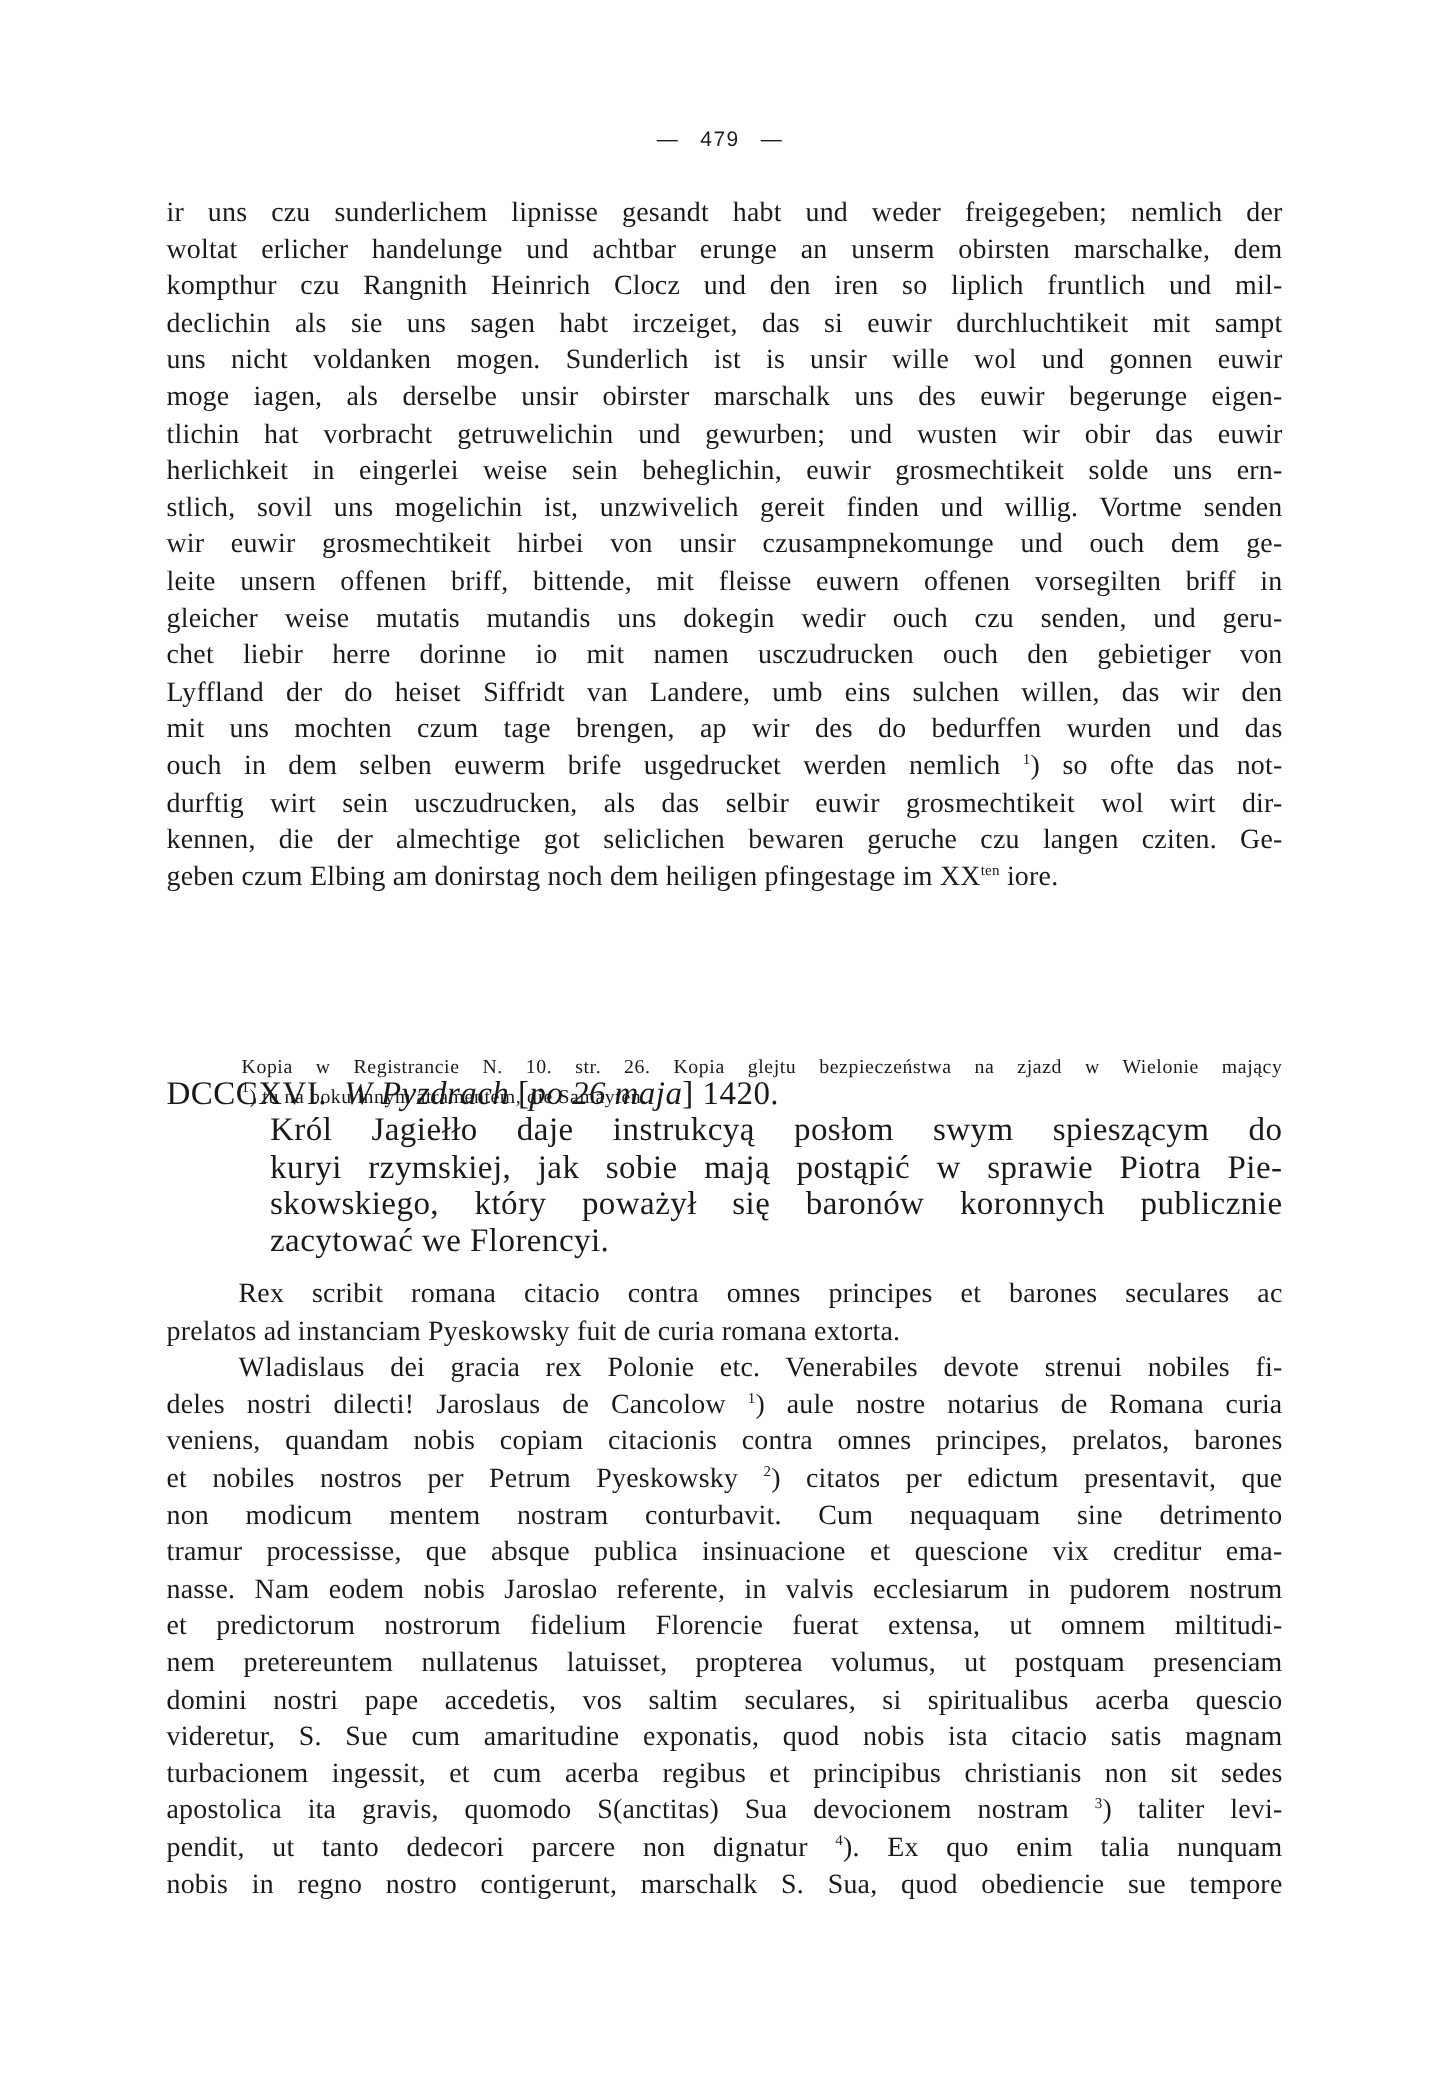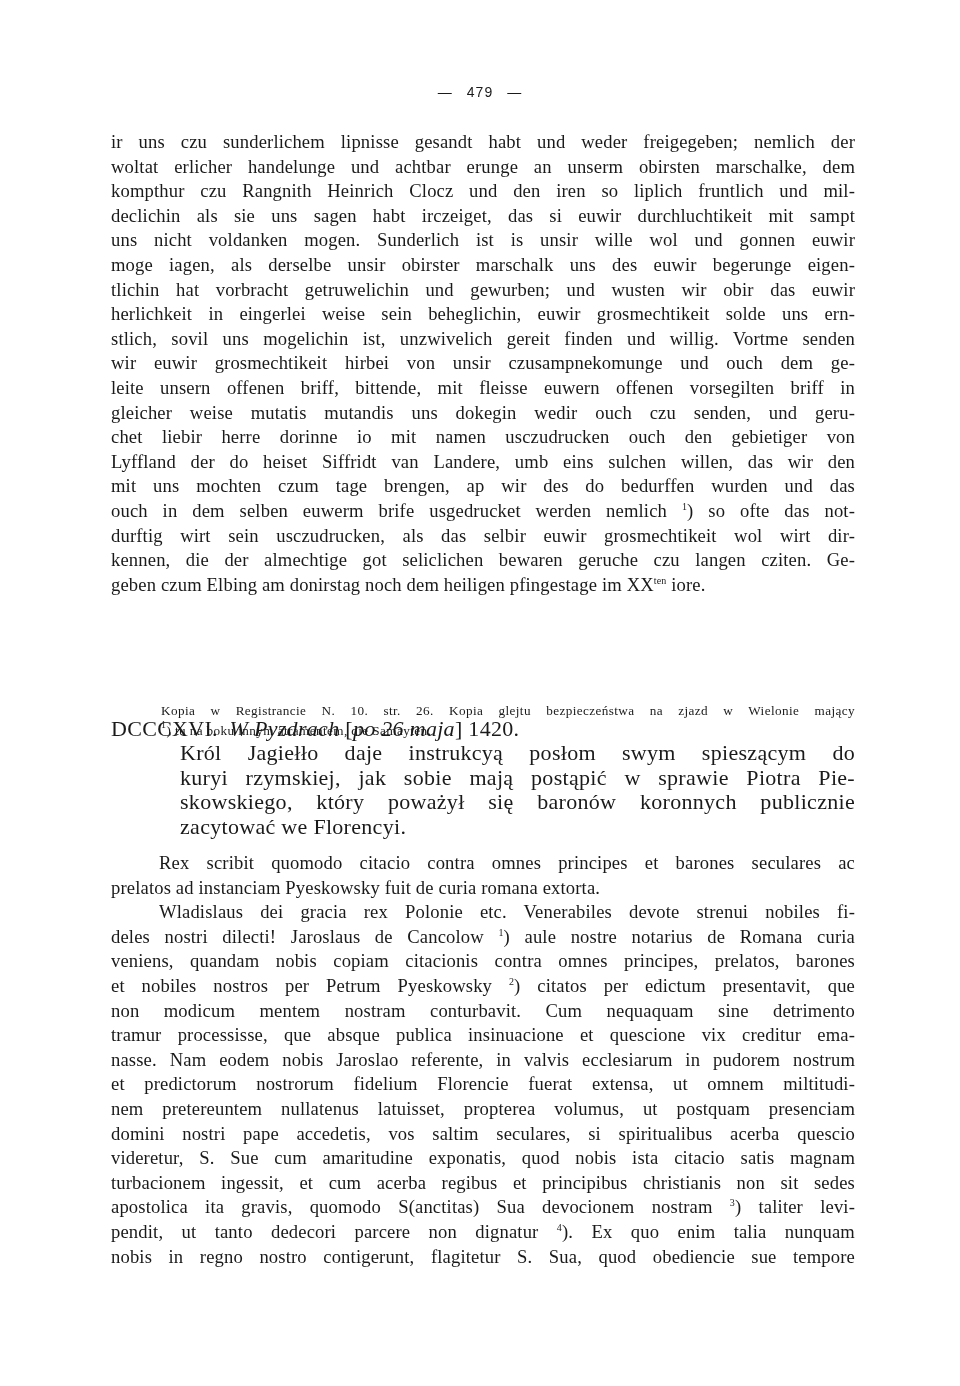--- a/index.html
+++ b/index.html
@@ -71,30 +71,30 @@
 </div>
 
 <div class="summary">
   <span class="line">Król Jagiełło daje instrukcyą posłom swym spieszącym do</span>
   <span class="line">kuryi rzymskiej, jak sobie mają postąpić w sprawie Piotra Pie-</span>
   <span class="line">skowskiego, który poważył się baronów koronnych publicznie</span>
   <span class="line last">zacytować we Florencyi.</span>
 </div>
 
 <div class="block body2">
-  <span class="line indent">Rex scribit quomodo citacio contra omnes principes et barones seculares ac</span>
+  <span class="line indent">Rex scribit romana citacio contra omnes principes et barones seculares ac</span>
   <span class="line last">prelatos ad instanciam Pyeskowsky fuit de curia romana extorta.</span>
   <span class="line indent">Wladislaus dei gracia rex Polonie etc. Venerabiles devote strenui nobiles fi-</span>
   <span class="line"><span>deles nostri dilecti! Jaroslaus de Cancolow </span><sup>1</sup><span>) aule nostre notarius de Romana curia</span></span>
   <span class="line">veniens, quandam nobis copiam citacionis contra omnes principes, prelatos, barones</span>
   <span class="line"><span>et nobiles nostros per Petrum Pyeskowsky </span><sup>2</sup><span>) citatos per edictum presentavit, que</span></span>
   <span class="line">non modicum mentem nostram conturbavit. Cum nequaquam sine detrimento</span>
   <span class="line">tramur processisse, que absque publica insinuacione et quescione vix creditur ema-</span>
   <span class="line">nasse. Nam eodem nobis Jaroslao referente, in valvis ecclesiarum in pudorem nostrum</span>
   <span class="line">et predictorum nostrorum fidelium Florencie fuerat extensa, ut omnem miltitudi-</span>
   <span class="line">nem pretereuntem nullatenus latuisset, propterea volumus, ut postquam presenciam</span>
   <span class="line">domini nostri pape accedetis, vos saltim seculares, si spiritualibus acerba quescio</span>
   <span class="line">videretur, S. Sue cum amaritudine exponatis, quod nobis ista citacio satis magnam</span>
   <span class="line">turbacionem ingessit, et cum acerba regibus et principibus christianis non sit sedes</span>
   <span class="line"><span>apostolica ita gravis, quomodo S(anctitas) Sua devocionem nostram </span><sup>3</sup><span>) taliter levi-</span></span>
   <span class="line"><span>pendit, ut tanto dedecori parcere non dignatur </span><sup>4</sup><span>). Ex quo enim talia nunquam</span></span>
-  <span class="line">nobis in regno nostro contigerunt, flagitetur S. Sua, quod obediencie sue tempore</span>
+  <span class="line">nobis in regno nostro contigerunt, marschalk S. Sua, quod obediencie sue tempore</span>
 </div>
 
 </body></html>

